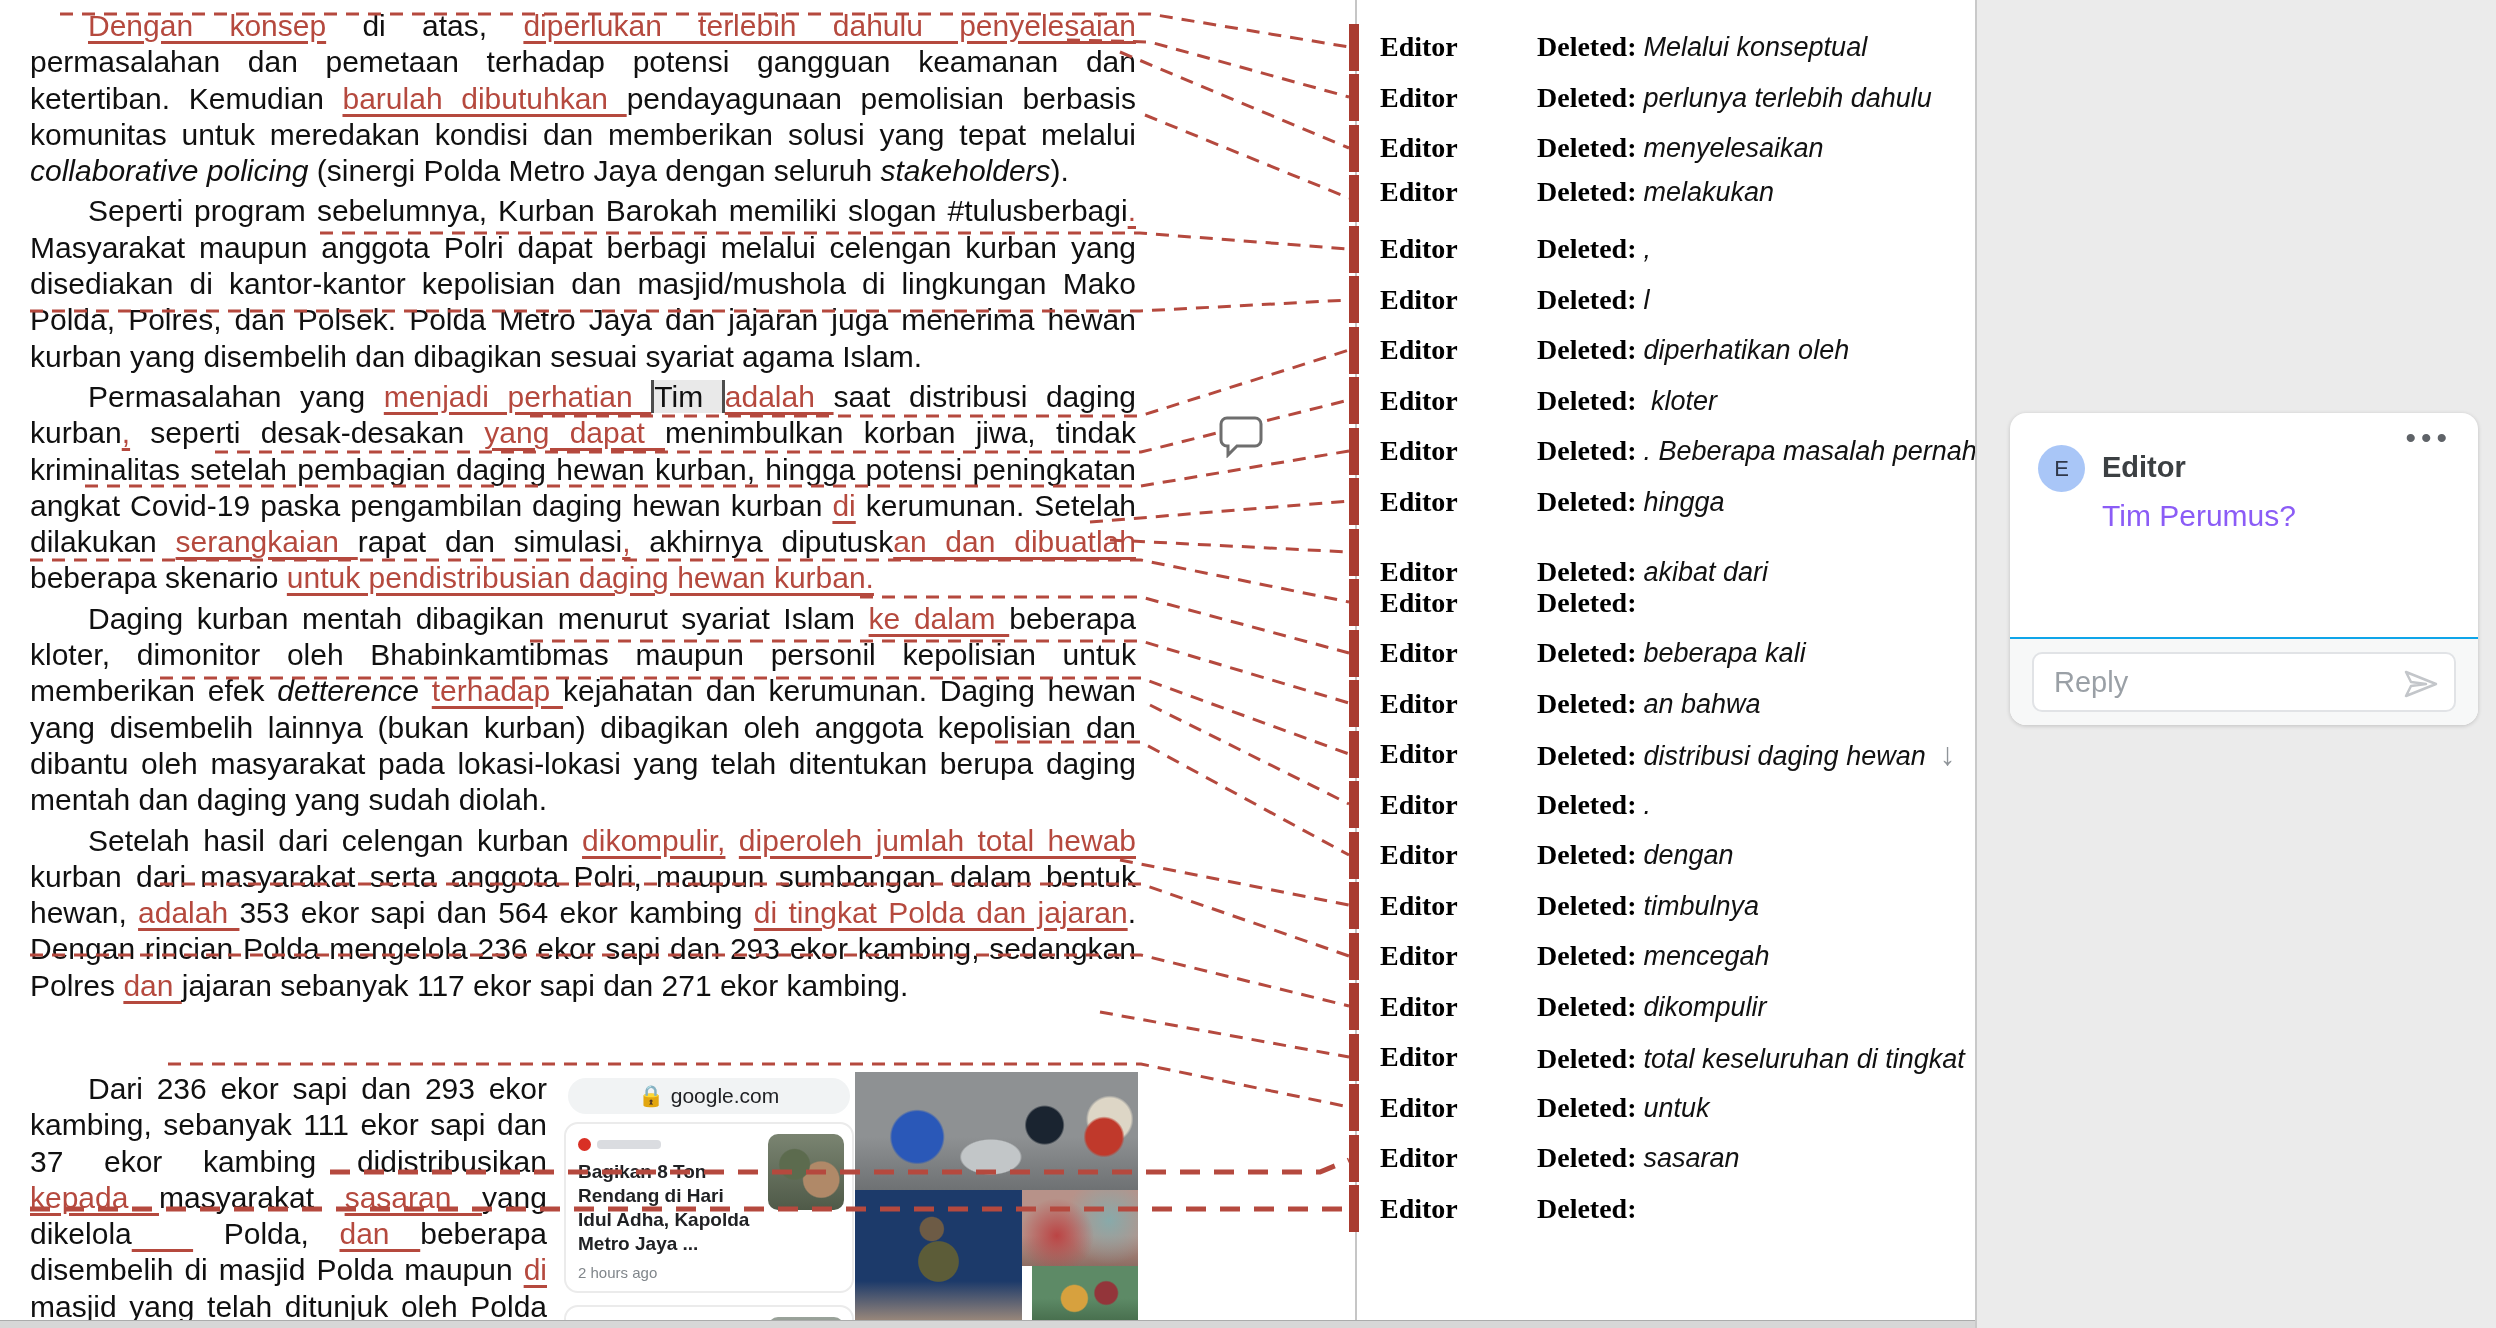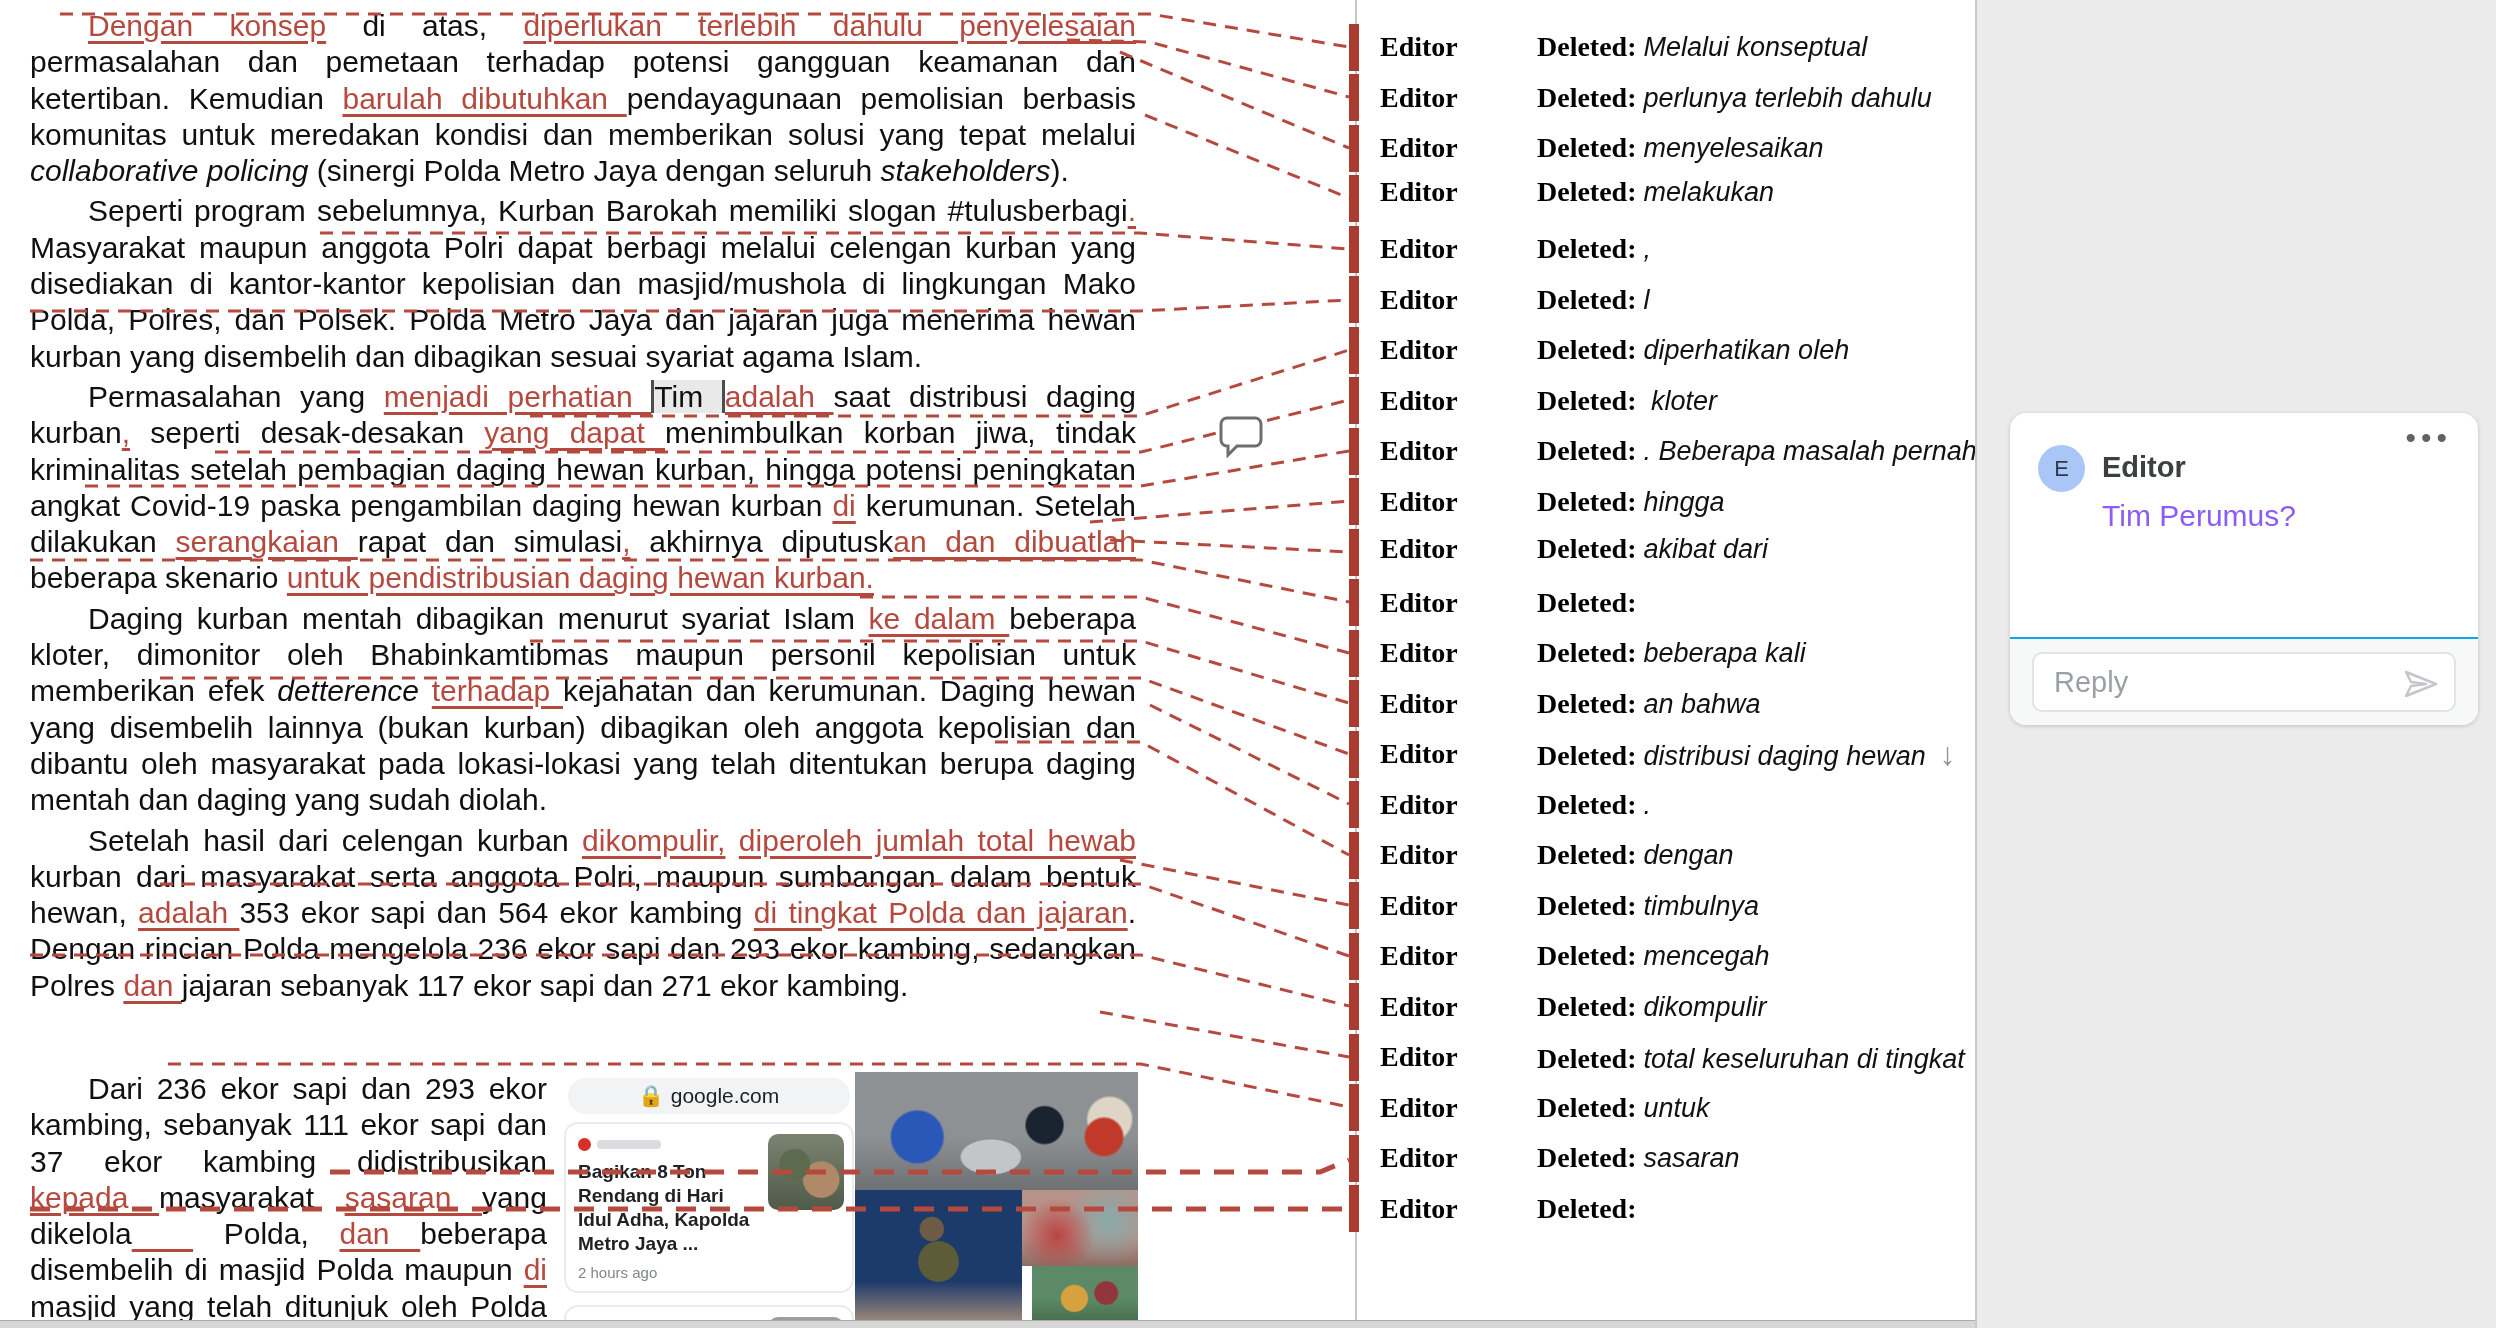--- a/index.html
+++ b/index.html
@@ -209,21 +209,21 @@
         <div class="mk-row" style="top: 330px;"><span class="mk-author">Editor</span><span class="mk-label">Deleted: </span><span class="mk-text">diperhatikan oleh</span></div>
         <div class="mk-bar" style="top: 326.5px;"></div>
         <div class="mk-row" style="top: 380.5px;"><span class="mk-author">Editor</span><span class="mk-label">Deleted: </span><span class="mk-text"> kloter</span></div>
         <div class="mk-bar" style="top: 377px;"></div>
         <div class="mk-row" style="top: 431px;"><span class="mk-author">Editor</span><span class="mk-label">Deleted: </span><span class="mk-text">. Beberapa masalah pernah</span><span class="mk-cursor"><svg width="20" height="26" viewBox="0 0 20 26">
               <polygon points="3,0 3,20 8,16 11,25 14,23 11,15 17,14" fill="#555" stroke="#fff" stroke-width="1"></polygon>
             </svg></span></div>
         <div class="mk-bar" style="top: 427.5px;"></div>
         <div class="mk-row" style="top: 481.5px;"><span class="mk-author">Editor</span><span class="mk-label">Deleted: </span><span class="mk-text">hingga</span></div>
         <div class="mk-bar" style="top: 478px;"></div>
-        <div class="mk-row" style="top: 529px;"><span class="mk-author">Editor</span><span class="mk-label">Deleted: </span><span class="mk-text">akibat dari</span></div>
+        <div class="mk-row" style="top: 552px;"><span class="mk-author">Editor</span><span class="mk-label">Deleted: </span><span class="mk-text">akibat dari</span></div>
         <div class="mk-bar" style="top: 528.5px;"></div>
         <div class="mk-row" style="top: 582.5px;"><span class="mk-author">Editor</span><span class="mk-label">Deleted: </span><span class="mk-text"></span></div>
         <div class="mk-bar" style="top: 579px;"></div>
         <div class="mk-row" style="top: 633px;"><span class="mk-author">Editor</span><span class="mk-label">Deleted: </span><span class="mk-text">beberapa kali</span></div>
         <div class="mk-bar" style="top: 629.5px;"></div>
         <div class="mk-row" style="top: 683.5px;"><span class="mk-author">Editor</span><span class="mk-label">Deleted: </span><span class="mk-text">an bahwa</span></div>
         <div class="mk-bar" style="top: 680px;"></div>
         <div class="mk-row" style="top: 734px;"><span class="mk-author">Editor</span><span class="mk-label">Deleted: </span><span class="mk-text">distribusi daging hewan</span><span class="mk-arrow">↓</span></div>
         <div class="mk-bar" style="top: 730.5px;"></div>
         <div class="mk-row" style="top: 784.5px;"><span class="mk-author">Editor</span><span class="mk-label">Deleted: </span><span class="mk-text">.</span></div>

